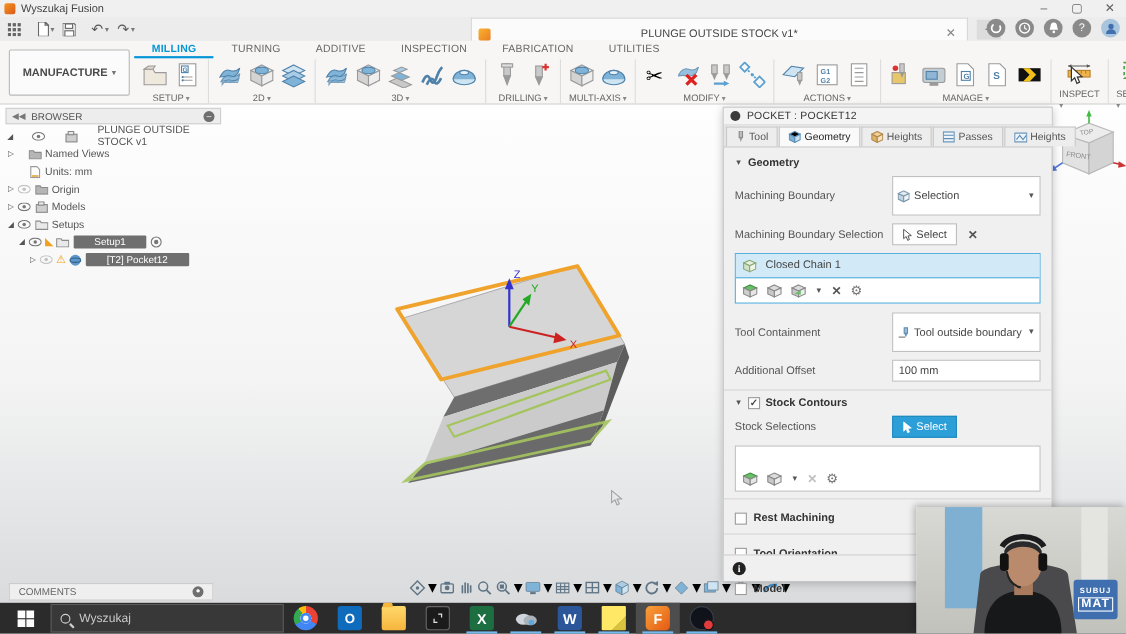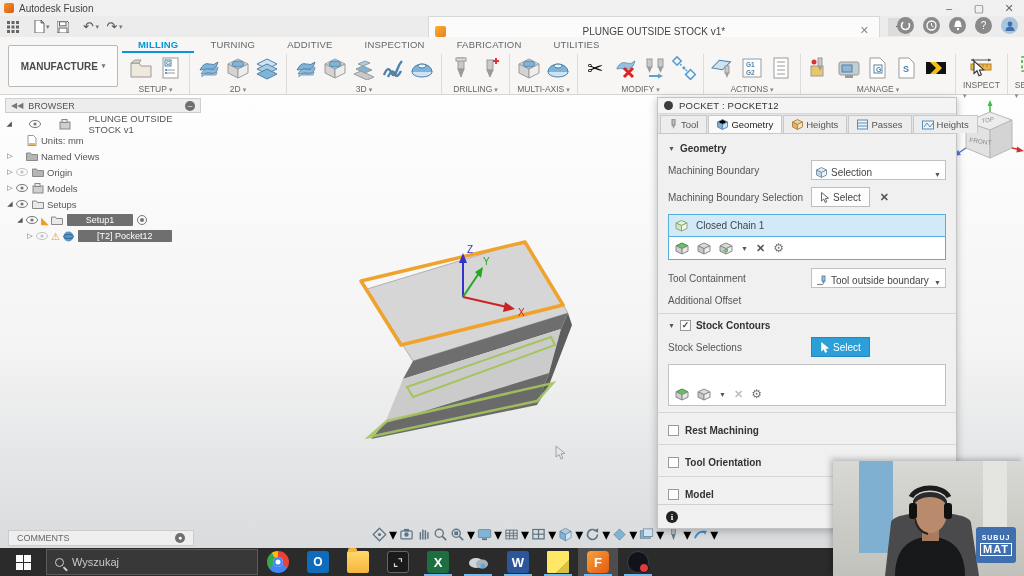--- a/index.html
+++ b/index.html
@@ -72,21 +72,21 @@
   #dlg-head .t { font-size:9.5px; color:#333; letter-spacing:.2px;}
   #dlg-tabs { display:flex; height:20px; background:#e4e4e4; border-bottom:1px solid #c9c9c9; padding-left:2px;}
   .dtab { display:flex; align-items:center; gap:3px; padding:0 8px; font-size:9.5px; color:#555; border:1px solid #c9c9c9; border-bottom:none; background:#ededed; margin-right:1px; margin-top:1px;}
   .dtab.active { background:#fafafa; color:#222; position:relative;}
   .dtab svg{display:block;}
   .dlg-body { padding:4px 10px 0; }
   .sect-head { display:flex; align-items:center; gap:5px; font-weight:bold; color:#333; font-size:10px; margin:5px 0 6px;}
   .sect-head .tri { font-size:7px; color:#555;}
   .frow { display:flex; align-items:center; margin-bottom:7px; }
   .frow .lbl { width:143px; color:#555; }
-  .combo { flex:1; height:20px; background:#fff; border:1px solid #c0c0c0; display:flex; align-items:flex-end; padding:1px 4px; gap:4px;}
+  .combo { flex:1; height:36px; background:#fff; border:1px solid #c0c0c0; display:flex; align-items:center; padding:1px 4px; gap:4px;}
   .combo .car { margin-left:auto; font-size:7px; color:#555;}
   .input { flex:1; height:20px; background:#fff; border:1px solid #c0c0c0; display:flex; align-items:center; padding:0 5px;}
   .btn-select { height:20px; border:1px solid #bdbdbd; background:#fdfdfd; display:flex; align-items:center; gap:4px; padding:0 8px; color:#444;}
   .btn-select.blue { background:#2c9fd8; border-color:#2089bd; color:#fff; }
   .xmark { color:#555; font-size:11px; margin-left:10px; font-weight:bold;}
   #chainbox { border:1px solid #55aede; background:#fff; margin-bottom:8px;}
   #chainrow { display:flex; align-items:center; gap:8px; height:22px; background:#d2eaf7; border-bottom:1px solid #55aede; padding:0 6px;}
   .sel-tools { display:flex; align-items:center; gap:8px; height:22px; padding:0 6px; color:#555;}
   .sel-tools .car{font-size:7px;}
   .sel-tools .gear{ font-size:12px; color:#777;}
@@ -143,21 +143,21 @@
 
   
   #cursor-main { position:absolute; left:972px; top:60px; z-index:60;}
   #cursor-ghost { position:absolute; left:554px; top:350px; z-index:4; opacity:.75;}
 </style>
 </head>
 <body>
 
 <div id="titlebar">
   <span id="fusion-badge"></span>
-  <span>Autodesk Fusion</span>
+  <span>Wyszukaj Fusion</span>
   <div id="win-controls">
     <span>–</span>
     <span>▢</span>
     <span>✕</span>
   </div>
 </div>
 
 <div id="qatrow">
   <span class="qat-ic">
     <svg width="12" height="12">
@@ -535,39 +535,39 @@
         </span>
       <span class="ico">
           <svg width="12" height="11">
             <rect x="1" y="3" width="10" height="7" fill="#cfcfcf" stroke="#888"></rect>
             <rect x="3" y="0.5" width="5" height="3" fill="#e8e8e8" stroke="#888"></rect>
           </svg>
         </span>
       <span>PLUNGE OUTSIDE STOCK v1</span>
     </div>
     <div class="trow">
+      <span class="arr">▷</span>
+        <span class="sp"></span>
+      <span class="ico">
+          <svg width="12" height="10">
+            <path d="M0.5 2 h4 l1 1.5 h6 v6 h-11 z" fill="#b5b5b5" stroke="#8a8a8a"></path>
+          </svg>
+        </span>
+      <span>Named Views</span>
+    </div>
+    <div class="trow">
       <span class="sp"></span>
         <span class="sp"></span>
       <span class="ico">
           <svg width="10" height="11">
             <path d="M1 0.5 h5.5 l2.5 2.5 v7.5 h-8 z" fill="#fff" stroke="#999"></path>
             <path d="M2 10 h6 v-2 h-6 z" fill="#e7b75f"></path>
           </svg>
         </span>
       <span>Units: mm</span>
-    </div>
-    <div class="trow">
-      <span class="arr">▷</span>
-        <span class="sp"></span>
-      <span class="ico">
-          <svg width="12" height="10">
-            <path d="M0.5 2 h4 l1 1.5 h6 v6 h-11 z" fill="#b5b5b5" stroke="#8a8a8a"></path>
-          </svg>
-        </span>
-      <span>Named Views</span>
     </div>
     <div class="trow">
       <span class="arr">▷</span>
       <span class="ico">
           <svg width="12" height="8">
             <ellipse cx="6" cy="4" rx="5.5" ry="3.5" fill="none" stroke="#c2c2c2"></ellipse>
             <circle cx="6" cy="4" r="1.6" fill="#c2c2c2"></circle>
           </svg>
         </span>
       <span class="ico">
@@ -814,20 +814,23 @@
               <polygon points="6,6 9,6 7.5,9.5" fill="#5b8db6"></polygon>
               <path d="M1 9.5 h6" stroke="#888" stroke-width="1.2"></path>
             </svg>
           <span>Tool outside boundary</span>
           <span class="car">▼</span>
         </div>
       </div>
 
       <div class="frow">
         <span class="lbl">Additional Offset</span>
+        <div class="input">
+          <span>100 mm</span>
+        </div>
       </div>
 
       <div class="hr"></div>
 
       <div class="sect-head">
         <span class="tri">▼</span>
         <span class="chk on"></span>
         <span>Stock Contours</span>
       </div>
 

